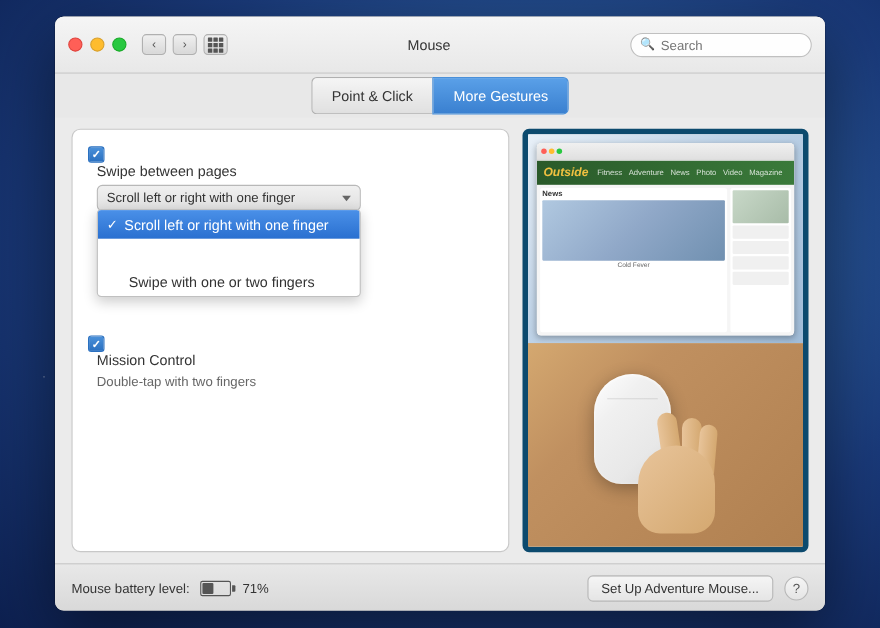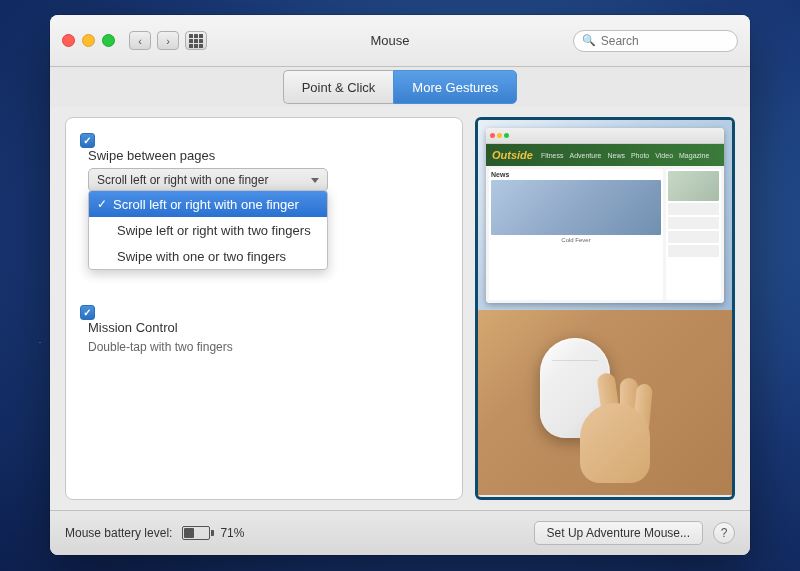--- a/index.html
+++ b/index.html
@@ -328,21 +328,21 @@
     .setting-subtitle {
       font-size: 12px;
       color: #666;
     }
 
     
     .right-panel {
       width: 260px;
       border-radius: 6px;
       overflow: hidden;
-      border: 3px solid #0c4a6e;
+      border: 5px solid #0c4a6e;
       flex-shrink: 0;
     }
 
     .preview-top {
       height: 190px;
       background: #c8d8e8;
       overflow: hidden;
       position: relative;
     }
 
@@ -718,21 +718,20 @@
               <div class="dropdown-arrow"></div>
             </div>
 
             <div class="dropdown-menu">
               <div class="dropdown-item selected">
                 <span class="check-mark">✓</span>
                 <span>Scroll left or right with one finger</span>
               </div>
               <div class="dropdown-item">
                 <span class="check-mark">&nbsp;</span>
-                <span>Swipe left or right with two fingers</span>
               </div>
               <div class="dropdown-item">
                 <span class="check-mark">&nbsp;</span>
                 <span>Swipe with one or two fingers</span>
               </div>
             </div>
           </div>
         </div>
       </div>
 

